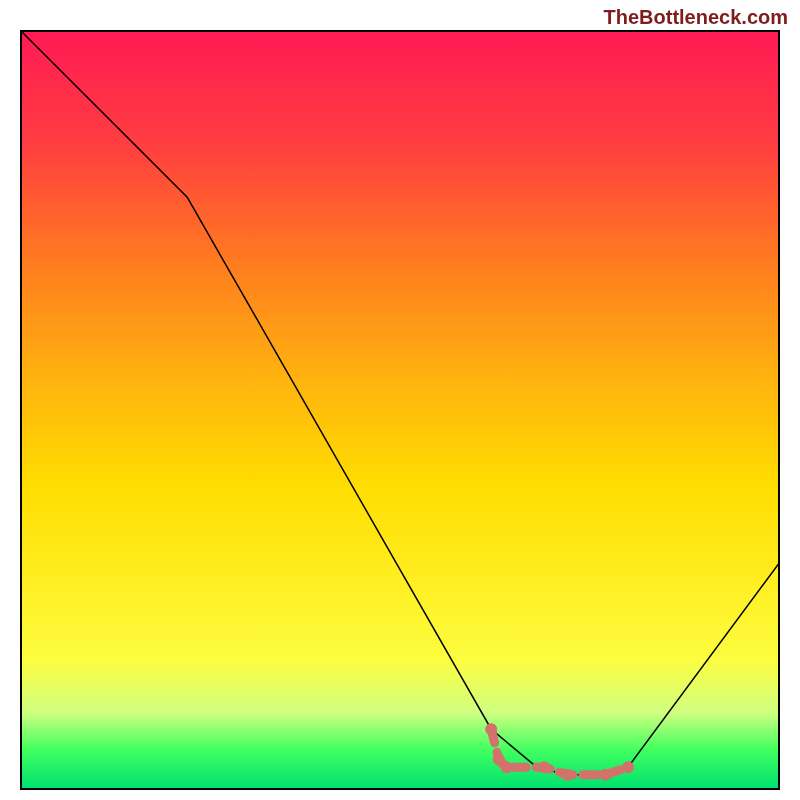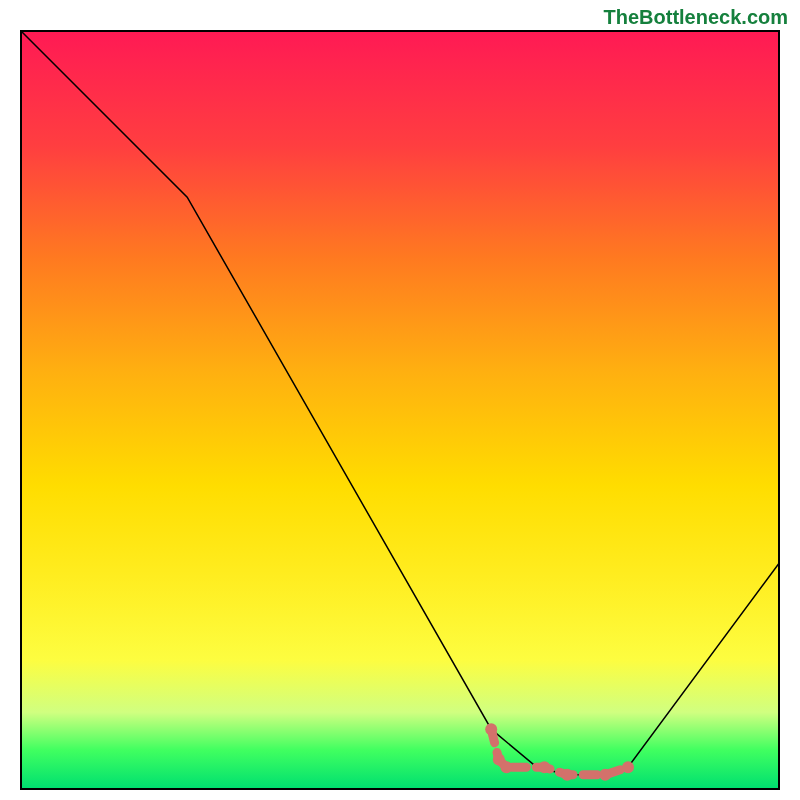--- a/index.html
+++ b/index.html
@@ -12,21 +12,21 @@
   width: 800px;
   height: 800px;
   position: relative;
 }
 .attribution {
   position: absolute;
   top: 6px;
   right: 12px;
   font-size: 20px;
   font-weight: bold;
-  color: #15803d;
+  color: #7f1d1d;
   z-index: 10;
 }
 .plot-area {
   position: absolute;
   left: 20px;
   top: 30px;
   width: 760px;
   height: 760px;
   background: linear-gradient(to bottom,
     #ff1a54 0%,

